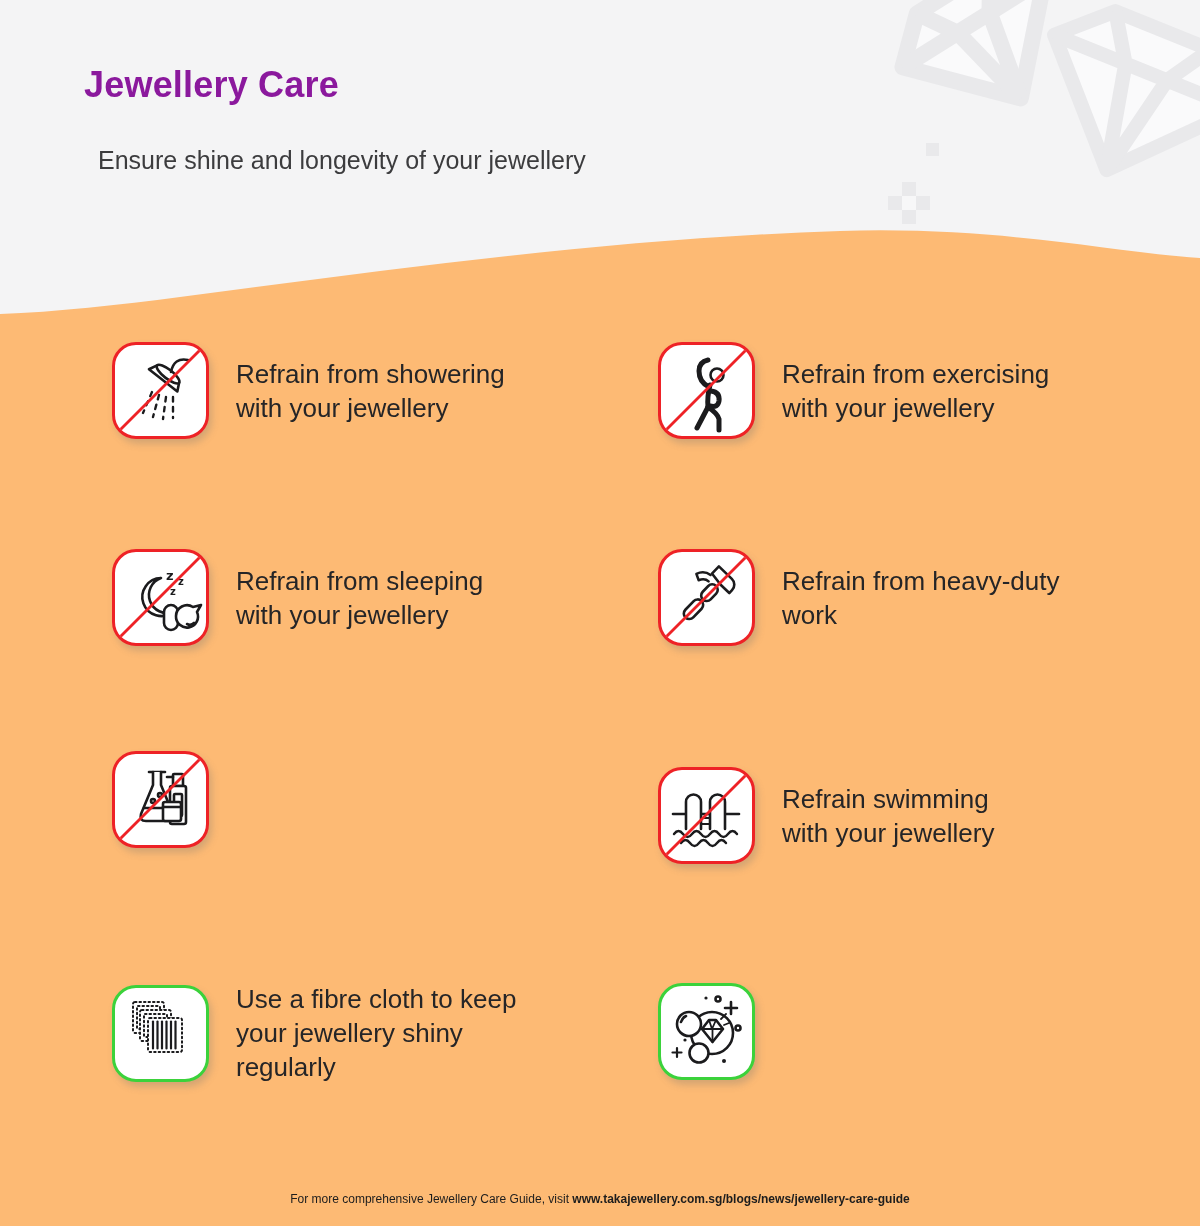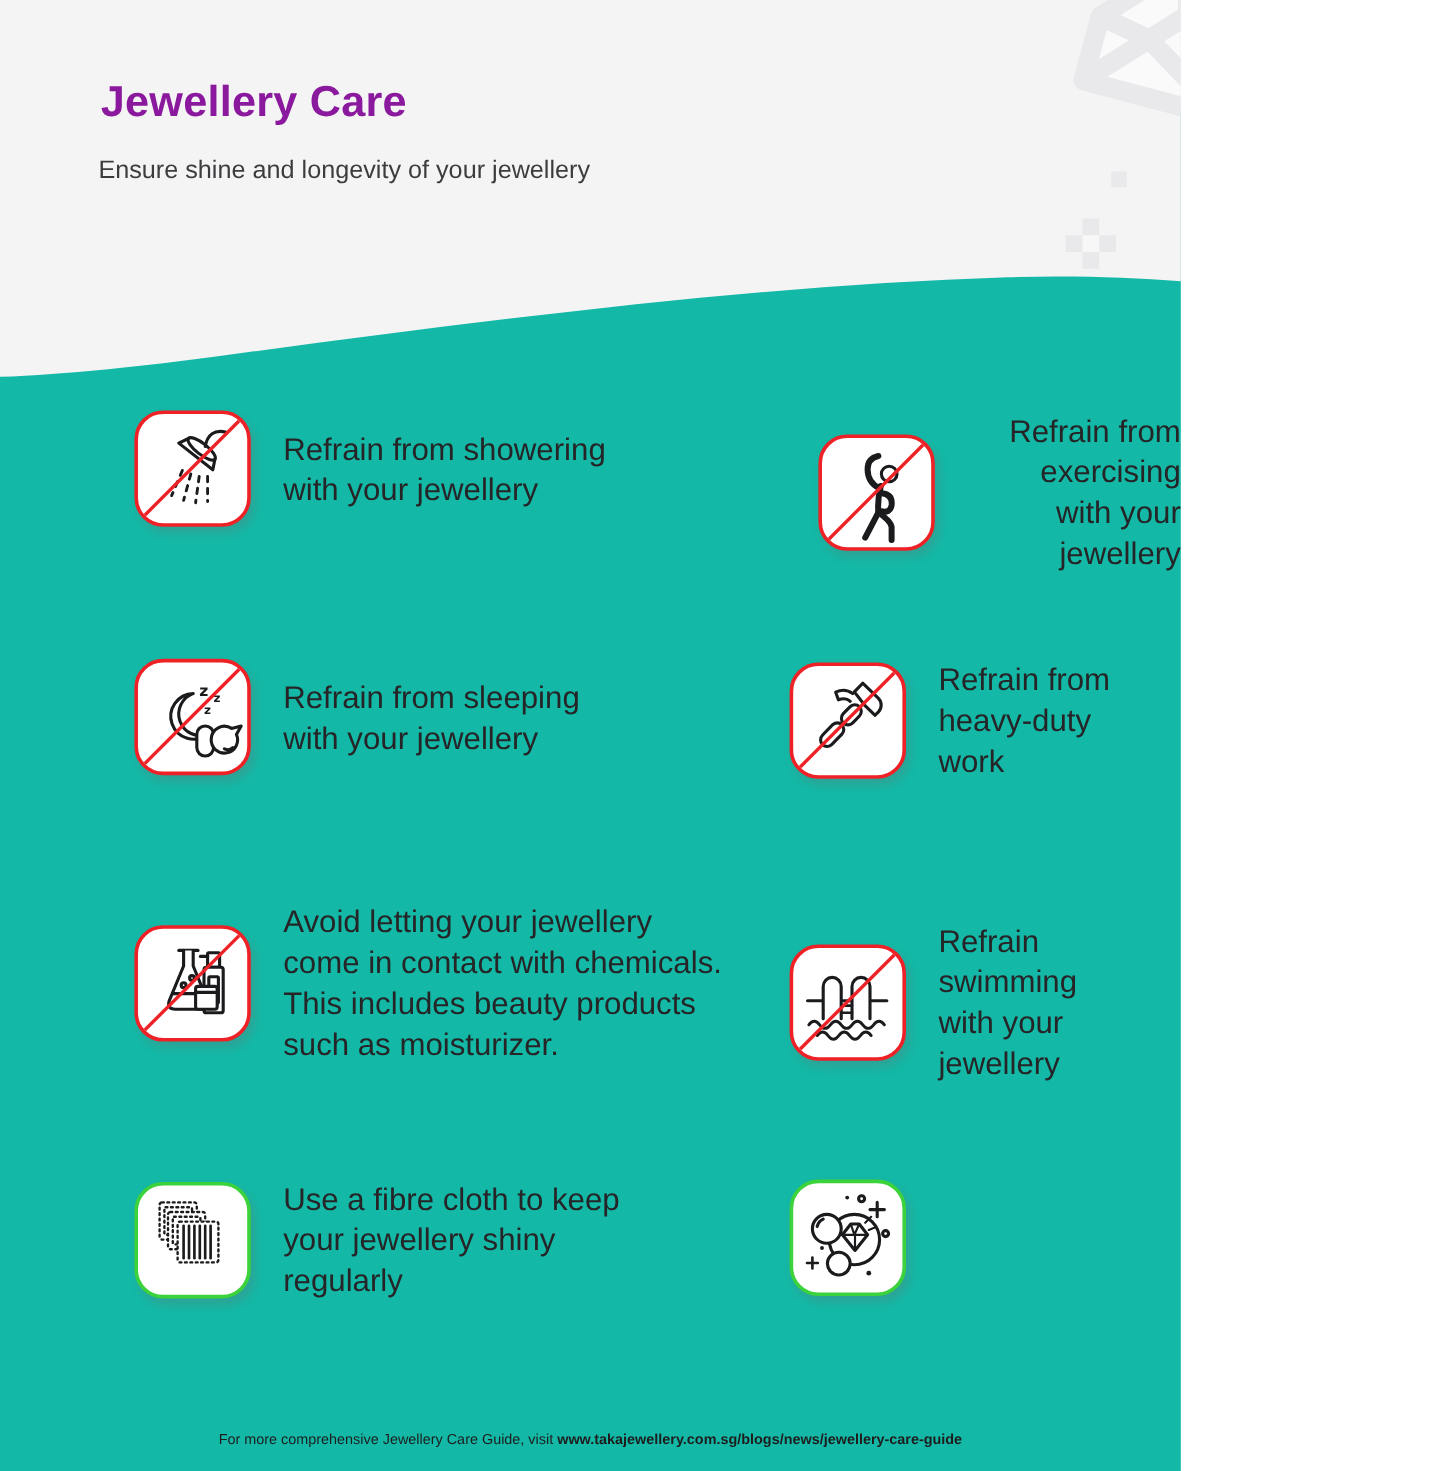--- a/index.html
+++ b/index.html
@@ -1,27 +1,27 @@
 <!DOCTYPE html>
 <html><head>
 <meta charset="utf-8">
 <style>
   html,body{margin:0;padding:0;background:#ffffff;}
   .page{
-    position:relative;width:984px;height:1226px;overflow:hidden;background:#14b8a6;
+    position:relative;width:1200px;height:1226px;overflow:hidden;background:#fdba74;
     font-family:"Liberation Sans","DejaVu Sans",sans-serif;color:#252527;
   }
   .header-band{position:absolute;top:0;left:0;pointer-events:none;}
   .page-title{
     position:absolute;left:84px;top:64px;margin:0;
     font-size:36px;font-weight:700;color:#8b199d;letter-spacing:.2px;
   }
   .page-subtitle{
-    position:absolute;left:82px;top:130px;margin:0;
-    font-size:21px;font-weight:400;color:#3c3c3e;
+    position:absolute;left:82px;top:130px;margin:16px;
+    font-size:25px;font-weight:400;color:#3c3c3e;
   }
   .item{position:absolute;display:flex;align-items:center;gap:27px;}
   .tile{
     position:relative;flex:none;width:97px;height:97px;box-sizing:border-box;
     background:#ffffff;border:3.5px solid #ee2226;border-radius:24px;
     box-shadow:3px 5px 7px rgba(110,110,110,.28);overflow:hidden;
   }
   .tile-green{border-color:#3bd23b;}
   .tile svg{position:absolute;left:0;top:0;width:90px;height:90px;}
   .tile .slash{position:absolute;inset:0;width:90px;height:90px;}
@@ -86,21 +86,21 @@
         </g>
       </svg>
       <svg class="slash" viewBox="0 0 90 90">
         <line x1="4" y1="86" x2="86" y2="4" stroke="#ee2226" stroke-width="2.8"></line>
       </svg>
     </div>
     <p class="item-text">Refrain from showering
 with your jewellery</p>
   </section>
 
-  <section class="item" style="left:682px;top:342px;text-align:right;">
+  <section class="item" style="left:658px;top:342px;">
     <div class="tile">
       <svg class="ic" viewBox="0 0 90 90">
         <g stroke-width="5">
           <path d="M48,42 q-10,-5 -10,-16 q0,-9 9,-11"></path>
           <path d="M49,40 q-3,12 -2,22"></path>
           <path d="M50,46 q9,1 8,10 q-1,7 -9,5"></path>
           <path d="M47,62 l-11,21"></path>
           <path d="M47,62 q10,7 11,12 v11"></path>
         </g>
         <circle cx="56" cy="30" r="6.5" fill="#ffffff"></circle>
@@ -164,24 +164,20 @@
         <path d="M29,54 h26"></path>
         <circle cx="38" cy="47" r="2"></circle>
           <circle cx="45" cy="41" r="2"></circle>
         <rect x="48" y="48" width="18" height="19" rx="2" fill="#ffffff"></rect>
         <path d="M48,53 h18"></path>
       </svg>
       <svg class="slash" viewBox="0 0 90 90">
         <line x1="4" y1="86" x2="86" y2="4" stroke="#ee2226" stroke-width="2.8"></line>
       </svg>
     </div>
-    <p class="item-text">Avoid letting your jewellery
-come in contact with chemicals.
-This includes beauty products
-such as moisturizer.</p>
   </section>
 
   <section class="item" style="left:658px;top:767px;">
     <div class="tile">
       <svg class="ic" viewBox="0 0 90 90">
         <path d="M12,44 H78"></path>
         <path d="M25,59 V32 a7.5,7.5 0 0 1 15,0 V59" fill="#ffffff"></path>
         <path d="M49,59 V32 a7.5,7.5 0 0 1 15,0 V59" fill="#ffffff"></path>
         <path d="M40,48 h9 M40,54 h9" stroke-width="2.2"></path>
         <path d="M13,64 q4.5,-6 9,0 t9,0 t9,0 t9,0 t9,0 t9,0 t9,0" stroke-width="2.4"></path>

